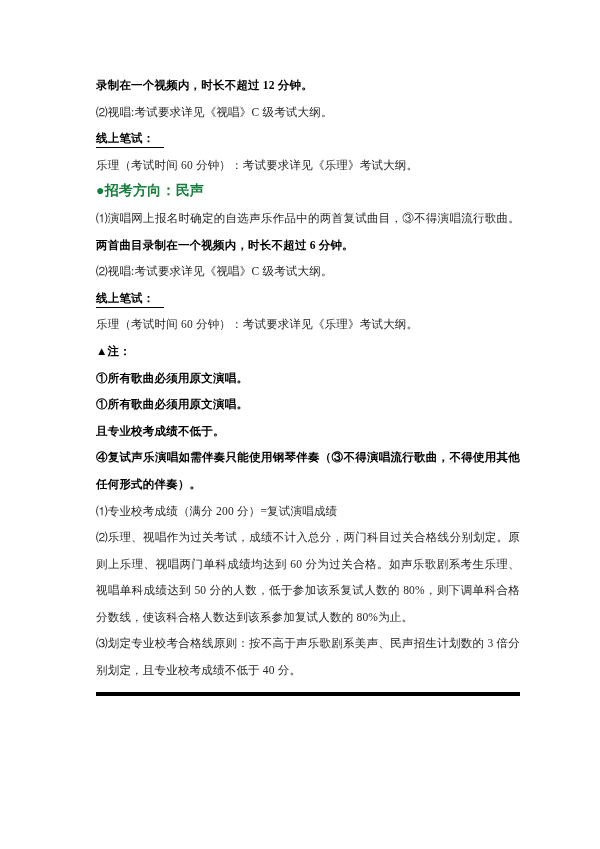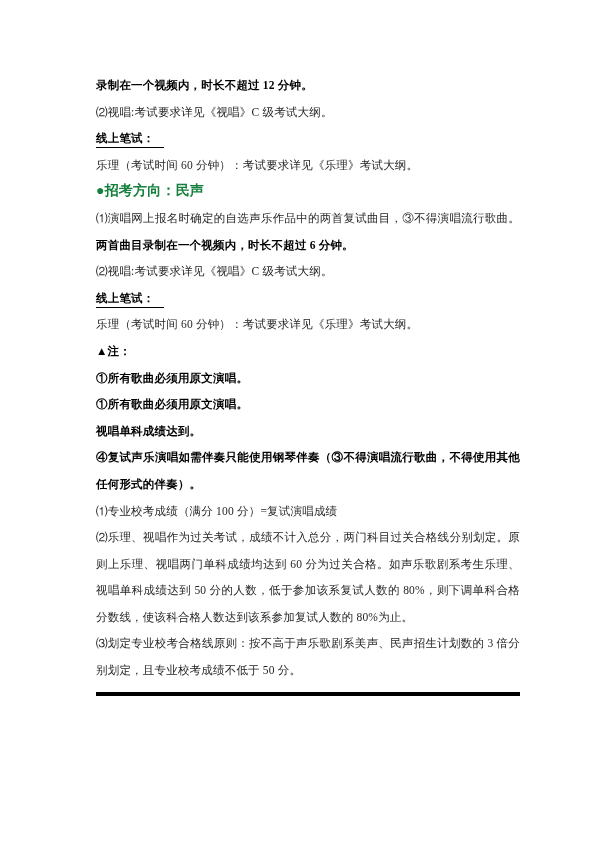--- a/index.html
+++ b/index.html
@@ -88,27 +88,27 @@
     <p class="para uhead"><span class="utext">线上笔试：</span></p>
 
     <p class="para">乐理（考试时间 60 分钟）：考试要求详见《乐理》考试大纲。</p>
 
     <p class="para bold">▲注：</p>
 
     <p class="para bold">①所有歌曲必须用原文演唱。</p>
 
     <p class="para bold">①所有歌曲必须用原文演唱。</p>
 
-    <p class="para bold">视唱单科成绩达到。</p>
+    <p class="para bold">且专业校考成绩不低于。</p>
 
     <p class="para bold justify">④复试声乐演唱如需伴奏只能使用钢琴伴奏（③不得演唱流行歌曲，不得使用其他任何形式的伴奏）。</p>
 
 
-    <p class="para">⑴专业校考成绩（满分 100 分）=复试演唱成绩</p>
+    <p class="para">⑴专业校考成绩（满分 200 分）=复试演唱成绩</p>
 
     <p class="para justify">⑵乐理、视唱作为过关考试，成绩不计入总分，两门科目过关合格线分别划定。原则上乐理、视唱两门单科成绩均达到 60 分为过关合格。如声乐歌剧系考生乐理、视唱单科成绩达到 50 分的人数，低于参加该系复试人数的 80%，则下调单科合格分数线，使该科合格人数达到该系参加复试人数的 80%为止。</p>
 
-    <p class="para justify">⑶划定专业校考合格线原则：按不高于声乐歌剧系美声、民声招生计划数的 3 倍分别划定，且专业校考成绩不低于 50 分。</p>
+    <p class="para justify">⑶划定专业校考合格线原则：按不高于声乐歌剧系美声、民声招生计划数的 3 倍分别划定，且专业校考成绩不低于 40 分。</p>
 
     <div class="divider"></div>
 
   </div>
 </div>
 
 </body></html>

